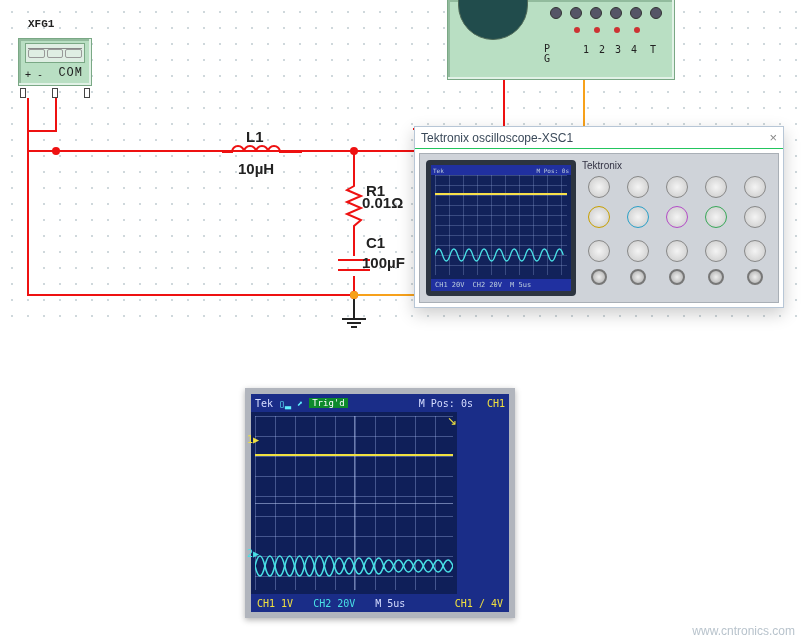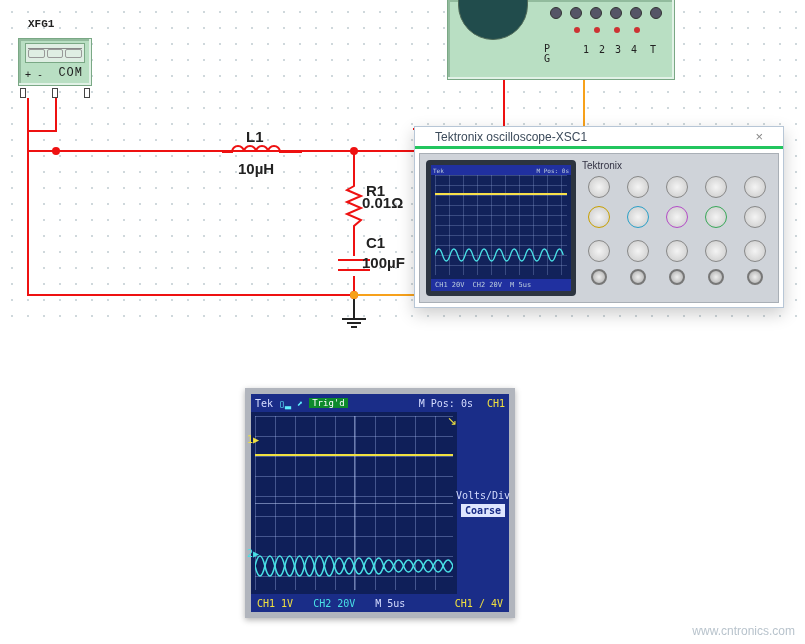--- a/index.html
+++ b/index.html
@@ -190,24 +190,24 @@
     position: absolute;
     left: 414px; top: 126px;
     width: 370px; height: 182px;
     background: #fff;
     border: 1px solid #b7c6d6;
     box-shadow: 0 6px 16px rgba(0,0,0,.2);
   }
   .scope-titlebar {
     height: 22px;
     display: flex; align-items: center;
-    padding: 0 20px;
+    padding: 0 6px;
     font-size: 12px;
     color: #3b4a5a;
-    border-bottom: 3px solid #22c55e;
+    border-bottom: 1px solid #22c55e;
   }
   .scope-titlebar .x {
     margin-left: auto;
     font-size: 13px;
     color: #888;
   }
   .scope-body {
     position: relative;
     margin: 4px;
     height: 150px;
@@ -559,24 +559,20 @@
     <div class="big-top">
       <span>Tek</span>
       <span class="trigicon">▯▂</span>
       <span class="trigicon">⬈</span>
       <span class="trigd">Trig'd</span>
       <span style="margin-left:auto">M Pos: 0s</span>
       <span style="color:#f0e040; margin-left:8px">CH1</span>
     </div>
 
     <div class="big-side">
-      <div class="section">
-        <div>Volts/Div</div>
-        <div class="valbox">Coarse</div>
-      </div>
     </div>
 
     <div class="big-grid"></div>
 
     <div class="big-trace1-arrow">↘</div>
     <div class="big-trace1-mark">
       <span>1</span>▶
     </div>
     <div class="big-trace1"></div>
 

